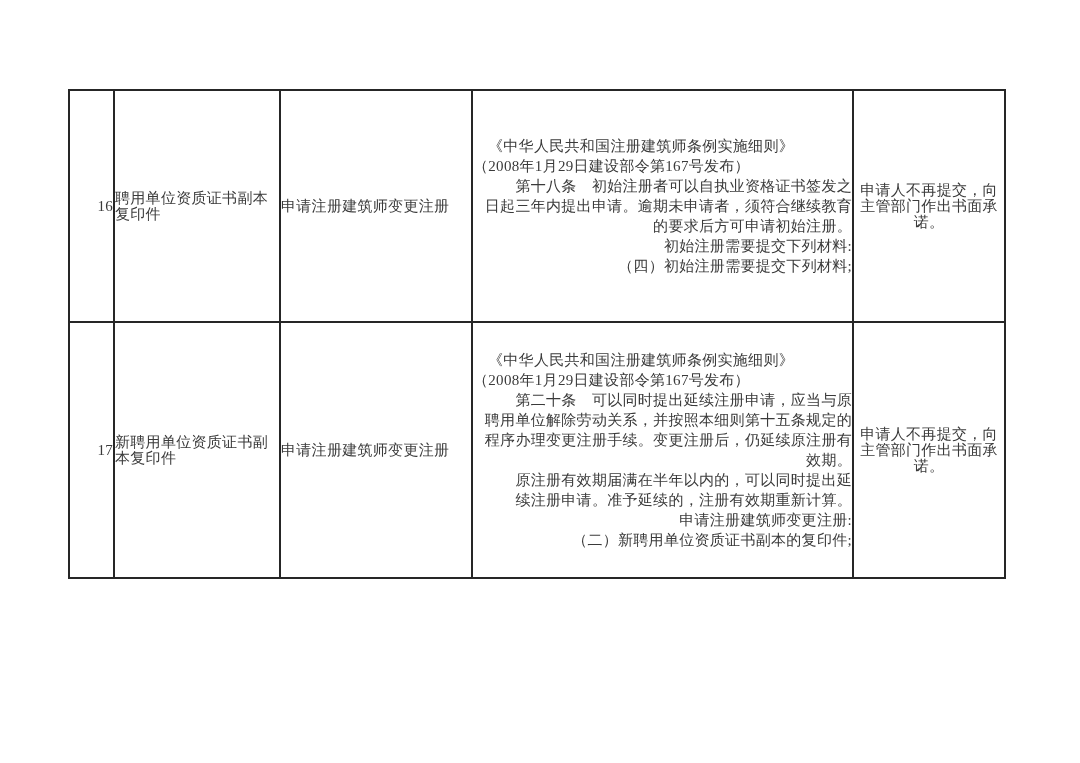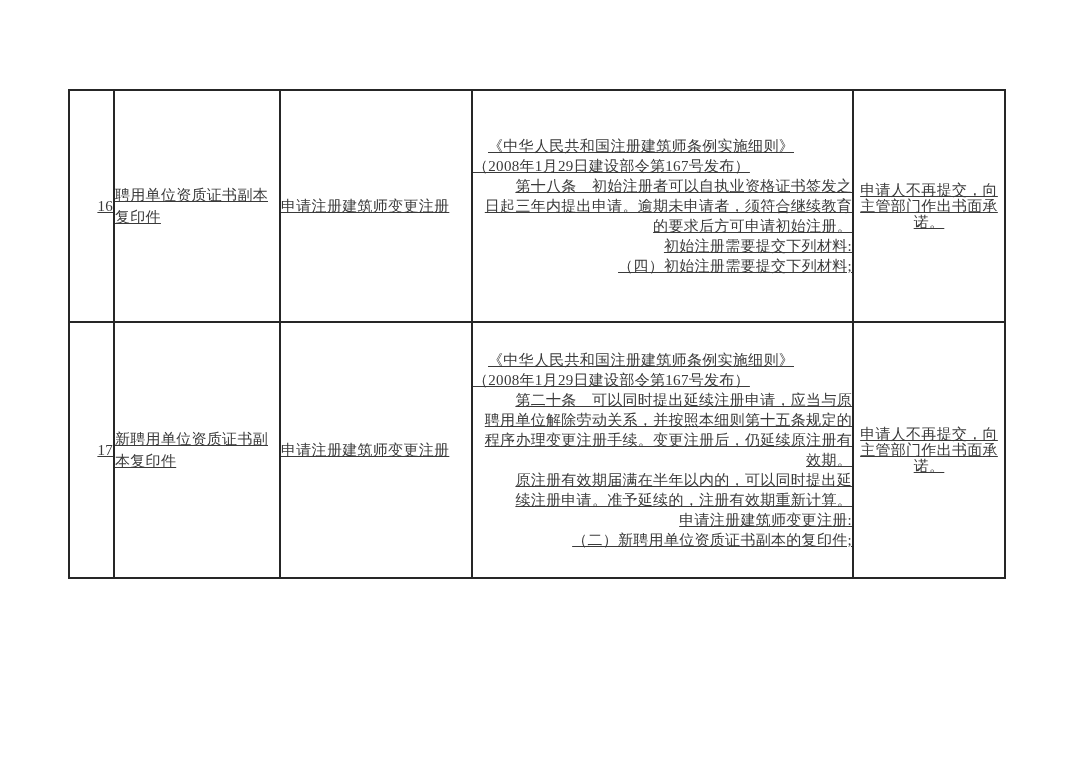--- a/index.html
+++ b/index.html
@@ -23,38 +23,37 @@
     width: 936px;
     border-collapse: collapse;
     table-layout: fixed;
     font-size: 15px;
     letter-spacing: 0.3px;
   }
   table.doc-table td {
     border: 2px solid #262626;
     vertical-align: middle;
     padding: 0;
-    text-decoration: underline;
   }
   col.c-no      { width: 45px; }
   col.c-material{ width: 166px; }
   col.c-purpose { width: 192px; }
   col.c-basis   { width: 381px; }
   col.c-note    { width: 152px; }
 
   tr.row-16 { height: 232px; }
   tr.row-17 { height: 256px; }
 
   td.cell-no {
     text-align: right;
     font-family: "Liberation Serif", "DejaVu Serif", serif;
   }
   td.cell-material {
     padding: 0 4px;
-    line-height: 22px;
+    line-height: 16px;
     margin-left: 18px;
   }
   td.cell-purpose {
     padding: 0 4px;
     line-height: 22px;
   }
   td.cell-basis {
     padding: 4px 8px 4px 7px;
     line-height: 20px;
   }

